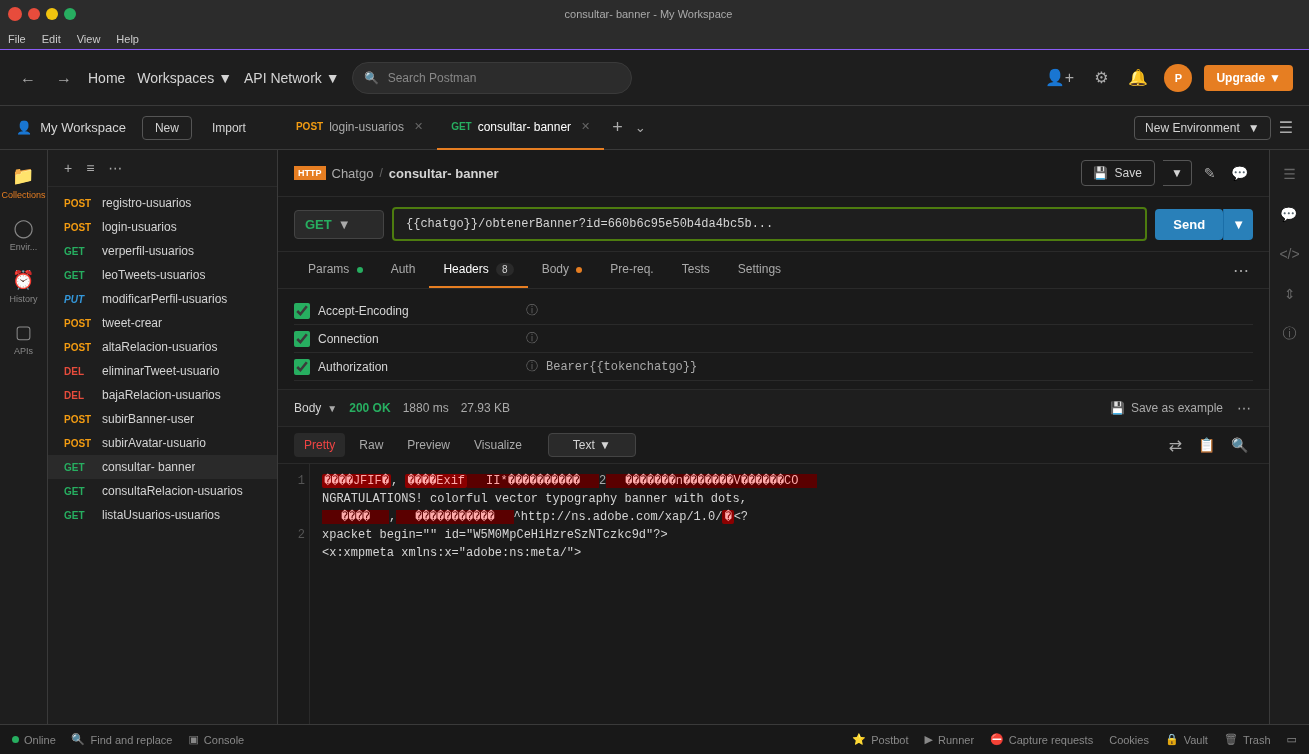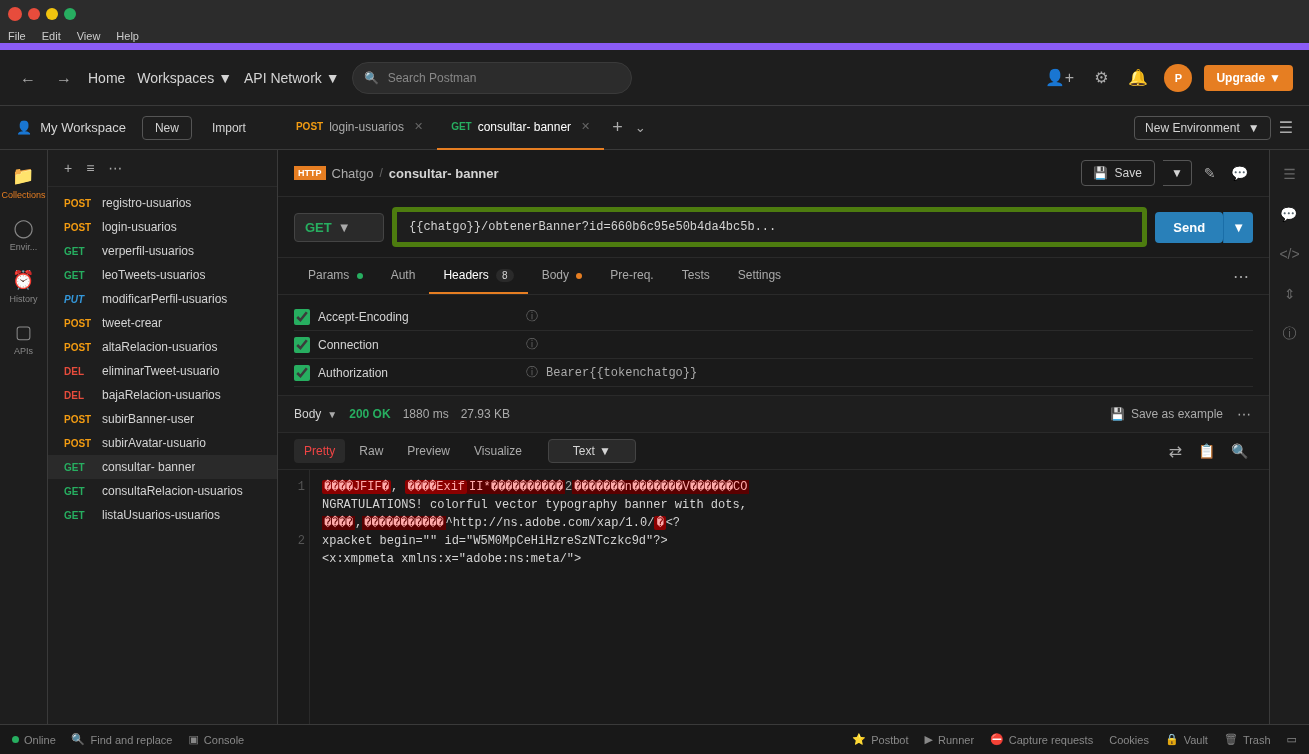--- a/index.html
+++ b/index.html
@@ -8,21 +8,21 @@
     
     #title-bar { background: #2c2c2c; height: 28px; display: flex; align-items: center; justify-content: space-between; padding: 0 8px; user-select: none; }
     #title-bar .app-icon { width: 14px; height: 14px; background: #e74c3c; border-radius: 50%; }
     #title-bar .title { color: #aaa; font-size: 11px; flex: 1; text-align: center; }
     #title-bar .win-btn { width: 12px; height: 12px; border-radius: 50%; border: none; cursor: pointer; }
     #title-bar .win-btn.minimize { background: #f1c40f; }
     #title-bar .win-btn.maximize { background: #27ae60; }
     #title-bar .win-btn.close { background: #e74c3c; }
 
     
-    #menu-bar { background: #2c2c2c; height: 22px; display: flex; align-items: center; padding: 0 8px; gap: 16px; border-bottom: 7px solid #8b5cf6; }
+    #menu-bar { background: #2c2c2c; height: 22px; display: flex; align-items: center; padding: 0 8px; gap: 16px; border-bottom: 1px solid #8b5cf6; }
     #menu-bar span { color: #ccc; font-size: 11px; cursor: pointer; }
 
     
     #top-nav { background: #1e1e1e; height: 56px; display: flex; align-items: center; padding: 0 16px; gap: 12px; border-bottom: 1px solid #3a3a3a; }
     .nav-btn { background: none; border: none; color: #aaa; cursor: pointer; font-size: 16px; padding: 4px; }
     .nav-home { color: #d4d4d4; font-size: 14px; font-weight: 500; cursor: pointer; }
     .workspaces-btn { display: flex; align-items: center; gap: 4px; color: #d4d4d4; font-size: 14px; cursor: pointer; background: none; border: none; }
     .api-network-btn { display: flex; align-items: center; gap: 4px; color: #d4d4d4; font-size: 14px; cursor: pointer; background: none; border: none; }
     #search-bar { flex: 1; max-width: 280px; background: #2c2c2c; border: 1px solid #3a3a3a; border-radius: 20px; height: 32px; display: flex; align-items: center; padding: 0 12px; gap: 8px; cursor: pointer; }
     #search-bar span { color: #888; font-size: 12px; }
@@ -84,21 +84,21 @@
     .breadcrumb-parent { color: #aaa; font-size: 13px; cursor: pointer; }
     .breadcrumb-actions { margin-left: auto; display: flex; gap: 8px; }
     .save-btn { display: flex; align-items: center; gap: 6px; background: none; border: 1px solid #555; border-radius: 4px; color: #d4d4d4; padding: 5px 12px; font-size: 12px; cursor: pointer; }
     .save-chevron { background: none; border: 1px solid #555; border-left: none; border-radius: 0 4px 4px 0; color: #d4d4d4; padding: 5px 8px; font-size: 12px; cursor: pointer; }
     .breadcrumb-icon-btn { background: none; border: none; color: #aaa; cursor: pointer; font-size: 14px; padding: 4px; }
 
     
     #url-bar { display: flex; align-items: center; gap: 8px; padding: 10px 16px; border-bottom: 1px solid #2a2a2a; }
     .method-select { display: flex; align-items: center; gap: 6px; background: #2a2a2a; border: 1px solid #444; border-radius: 4px; padding: 6px 10px; color: #27ae60; font-size: 13px; font-weight: 700; cursor: pointer; min-width: 90px; }
     .method-select .chevron { color: #aaa; }
-    .url-input { flex: 1; background: #1e1e1e; border: 5px solid #4d7c0f; border-radius: 4px; padding: 8px 12px; color: #d4d4d4; font-size: 12px; font-family: 'Courier New', monospace; }
+    .url-input { flex: 1; background: #1e1e1e; border: 2px solid #4d7c0f; border-radius: 4px; padding: 8px 12px; color: #d4d4d4; font-size: 12px; font-family: 'Courier New', monospace; }
     .send-btn { display: flex; align-items: center; gap: 4px; background: #2980b9; color: #fff; border: none; border-radius: 4px; padding: 8px 18px; font-size: 13px; font-weight: 600; cursor: pointer; }
     .send-chevron { background: #2980b9; border-left: 1px solid #1a6ea8; border-radius: 0 4px 4px 0; color: #fff; padding: 8px 8px; font-size: 13px; cursor: pointer; border-top: none; border-right: none; border-bottom: none; }
 
     
     #req-tabs { display: flex; align-items: center; padding: 0 16px; border-bottom: 1px solid #2a2a2a; gap: 0; }
     .req-tab { padding: 10px 14px; color: #aaa; font-size: 12px; cursor: pointer; border-bottom: 2px solid transparent; white-space: nowrap; }
     .req-tab.active { color: #fff; border-bottom-color: #e67e22; }
     .req-tab .badge { background: #2a2a2a; border-radius: 10px; padding: 1px 6px; font-size: 10px; color: #d4d4d4; margin-left: 4px; }
     .req-tab .dot { width: 6px; height: 6px; border-radius: 50%; display: inline-block; margin-left: 4px; }
     .dot-green { background: #27ae60; }
@@ -131,21 +131,21 @@
     .resp-actions { margin-left: auto; display: flex; gap: 8px; }
     .resp-action-btn { background: none; border: none; color: #aaa; cursor: pointer; font-size: 14px; padding: 2px 4px; }
     .wrap-btn { background: none; border: none; color: #aaa; cursor: pointer; font-size: 16px; padding: 2px 4px; }
 
     
     #response-body { flex: 1; overflow: hidden; display: flex; padding: 0; }
     .line-numbers { width: 32px; background: #1a1a1a; color: #555; font-size: 12px; font-family: 'Courier New', monospace; padding: 8px 4px; text-align: right; line-height: 1.5; border-right: 1px solid #2a2a2a; }
     .code-area { flex: 1; padding: 8px 12px; overflow: auto; font-size: 12px; font-family: 'Courier New', monospace; line-height: 1.5; color: #d4d4d4; background: #1a1a1a; }
     .code-line { white-space: pre-wrap; word-break: break-all; }
     .highlight-red { background: #8b0000; color: #ffaaaa; padding: 0 2px; border-radius: 2px; }
-    .highlight-dark { background: #5a0000; color: #ffaaaa; padding: 0 2px; }
+    .highlight-dark { background: #5a0000; color: #ffaaaa; padding: 0 19px; }
 
     
     #right-sidebar { width: 40px; background: #1e1e1e; border-left: 1px solid #3a3a3a; display: flex; flex-direction: column; align-items: center; padding: 8px 0; gap: 8px; }
     .right-icon { width: 32px; height: 32px; display: flex; align-items: center; justify-content: center; cursor: pointer; border-radius: 4px; color: #666; font-size: 14px; }
 
     
     #bottom-bar { height: 30px; background: #181818; border-top: 1px solid #3a3a3a; display: flex; align-items: center; padding: 0 12px; gap: 16px; font-size: 11px; color: #888; }
     .bottom-item { display: flex; align-items: center; gap: 5px; cursor: pointer; }
     .online-dot { width: 7px; height: 7px; background: #27ae60; border-radius: 50%; }
     .bottom-right { margin-left: auto; display: flex; gap: 16px; }
@@ -158,20 +158,21 @@
 </head>
 <body>
 
 <div id="title-bar">
   <div style="display:flex;gap:6px;align-items:center;">
     <div class="app-icon"></div>
     <button class="win-btn close"></button>
     <button class="win-btn minimize"></button>
     <button class="win-btn maximize"></button>
   </div>
+  <div class="title">consultar- banner - My Workspace</div>
   <div style="width:80px;"></div>
 </div>
 
 <div id="menu-bar">
   <span>File</span>
   <span>Edit</span>
   <span>View</span>
   <span>Help</span>
 </div>
 

